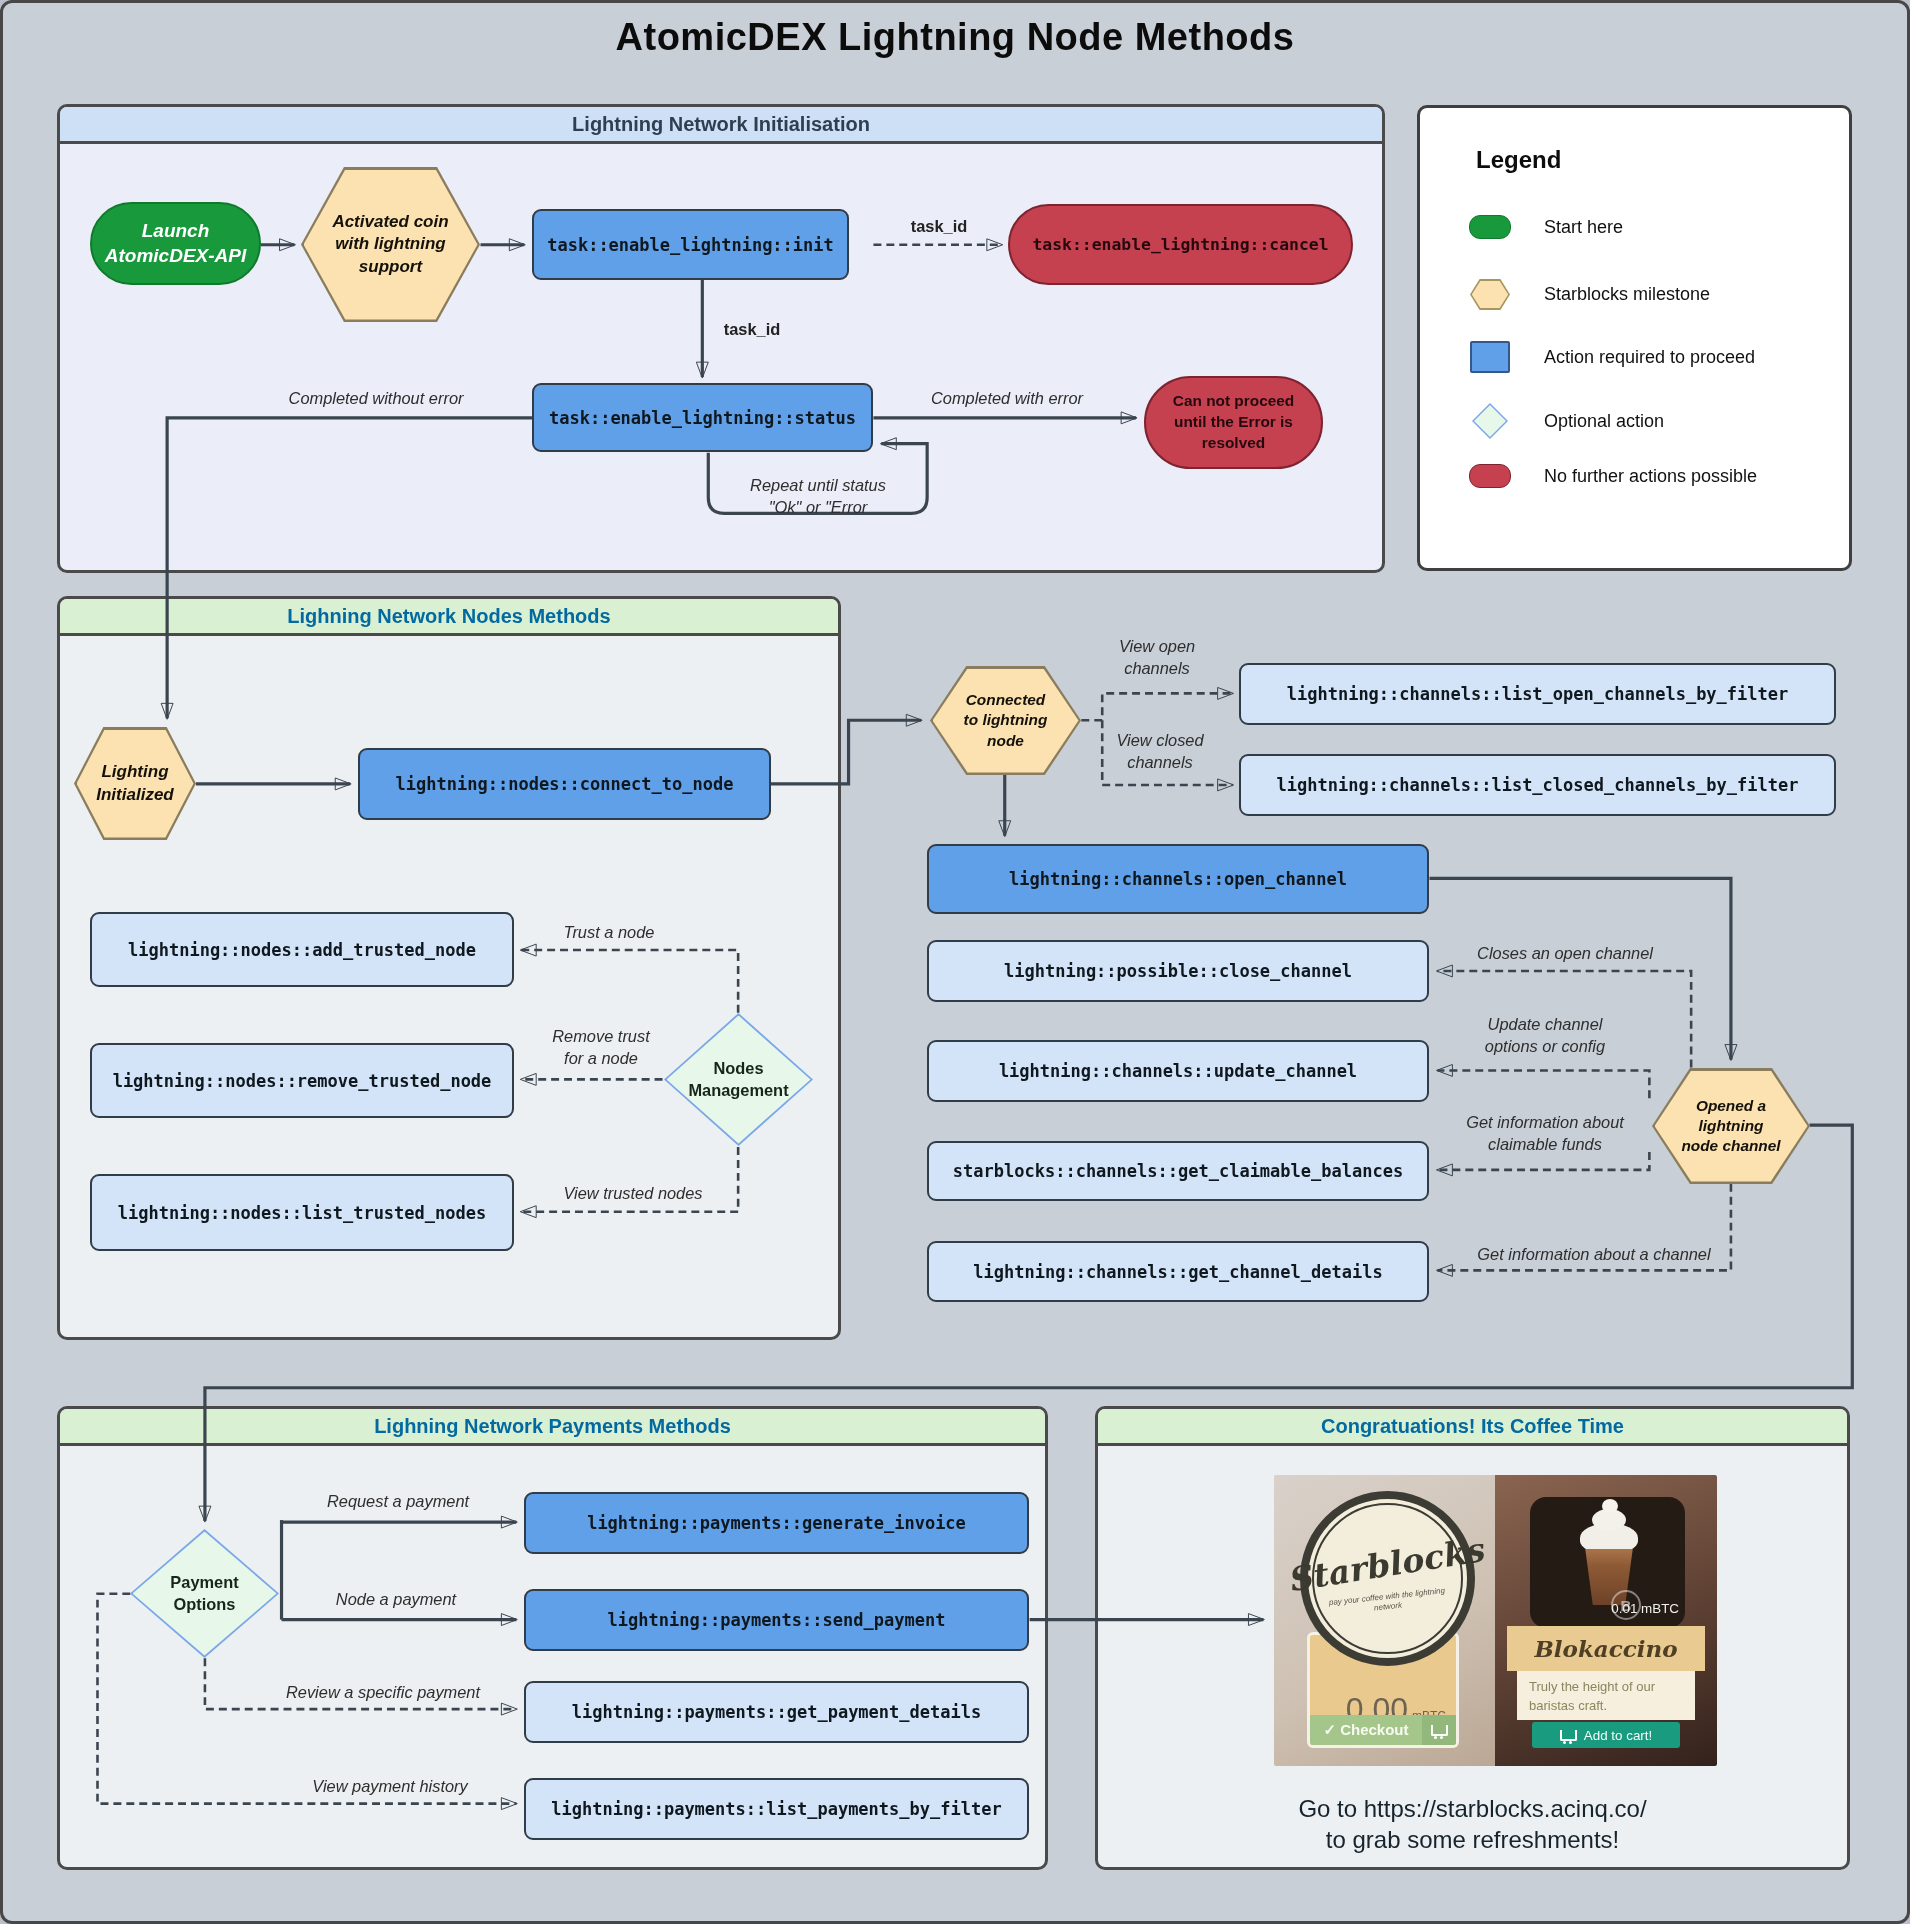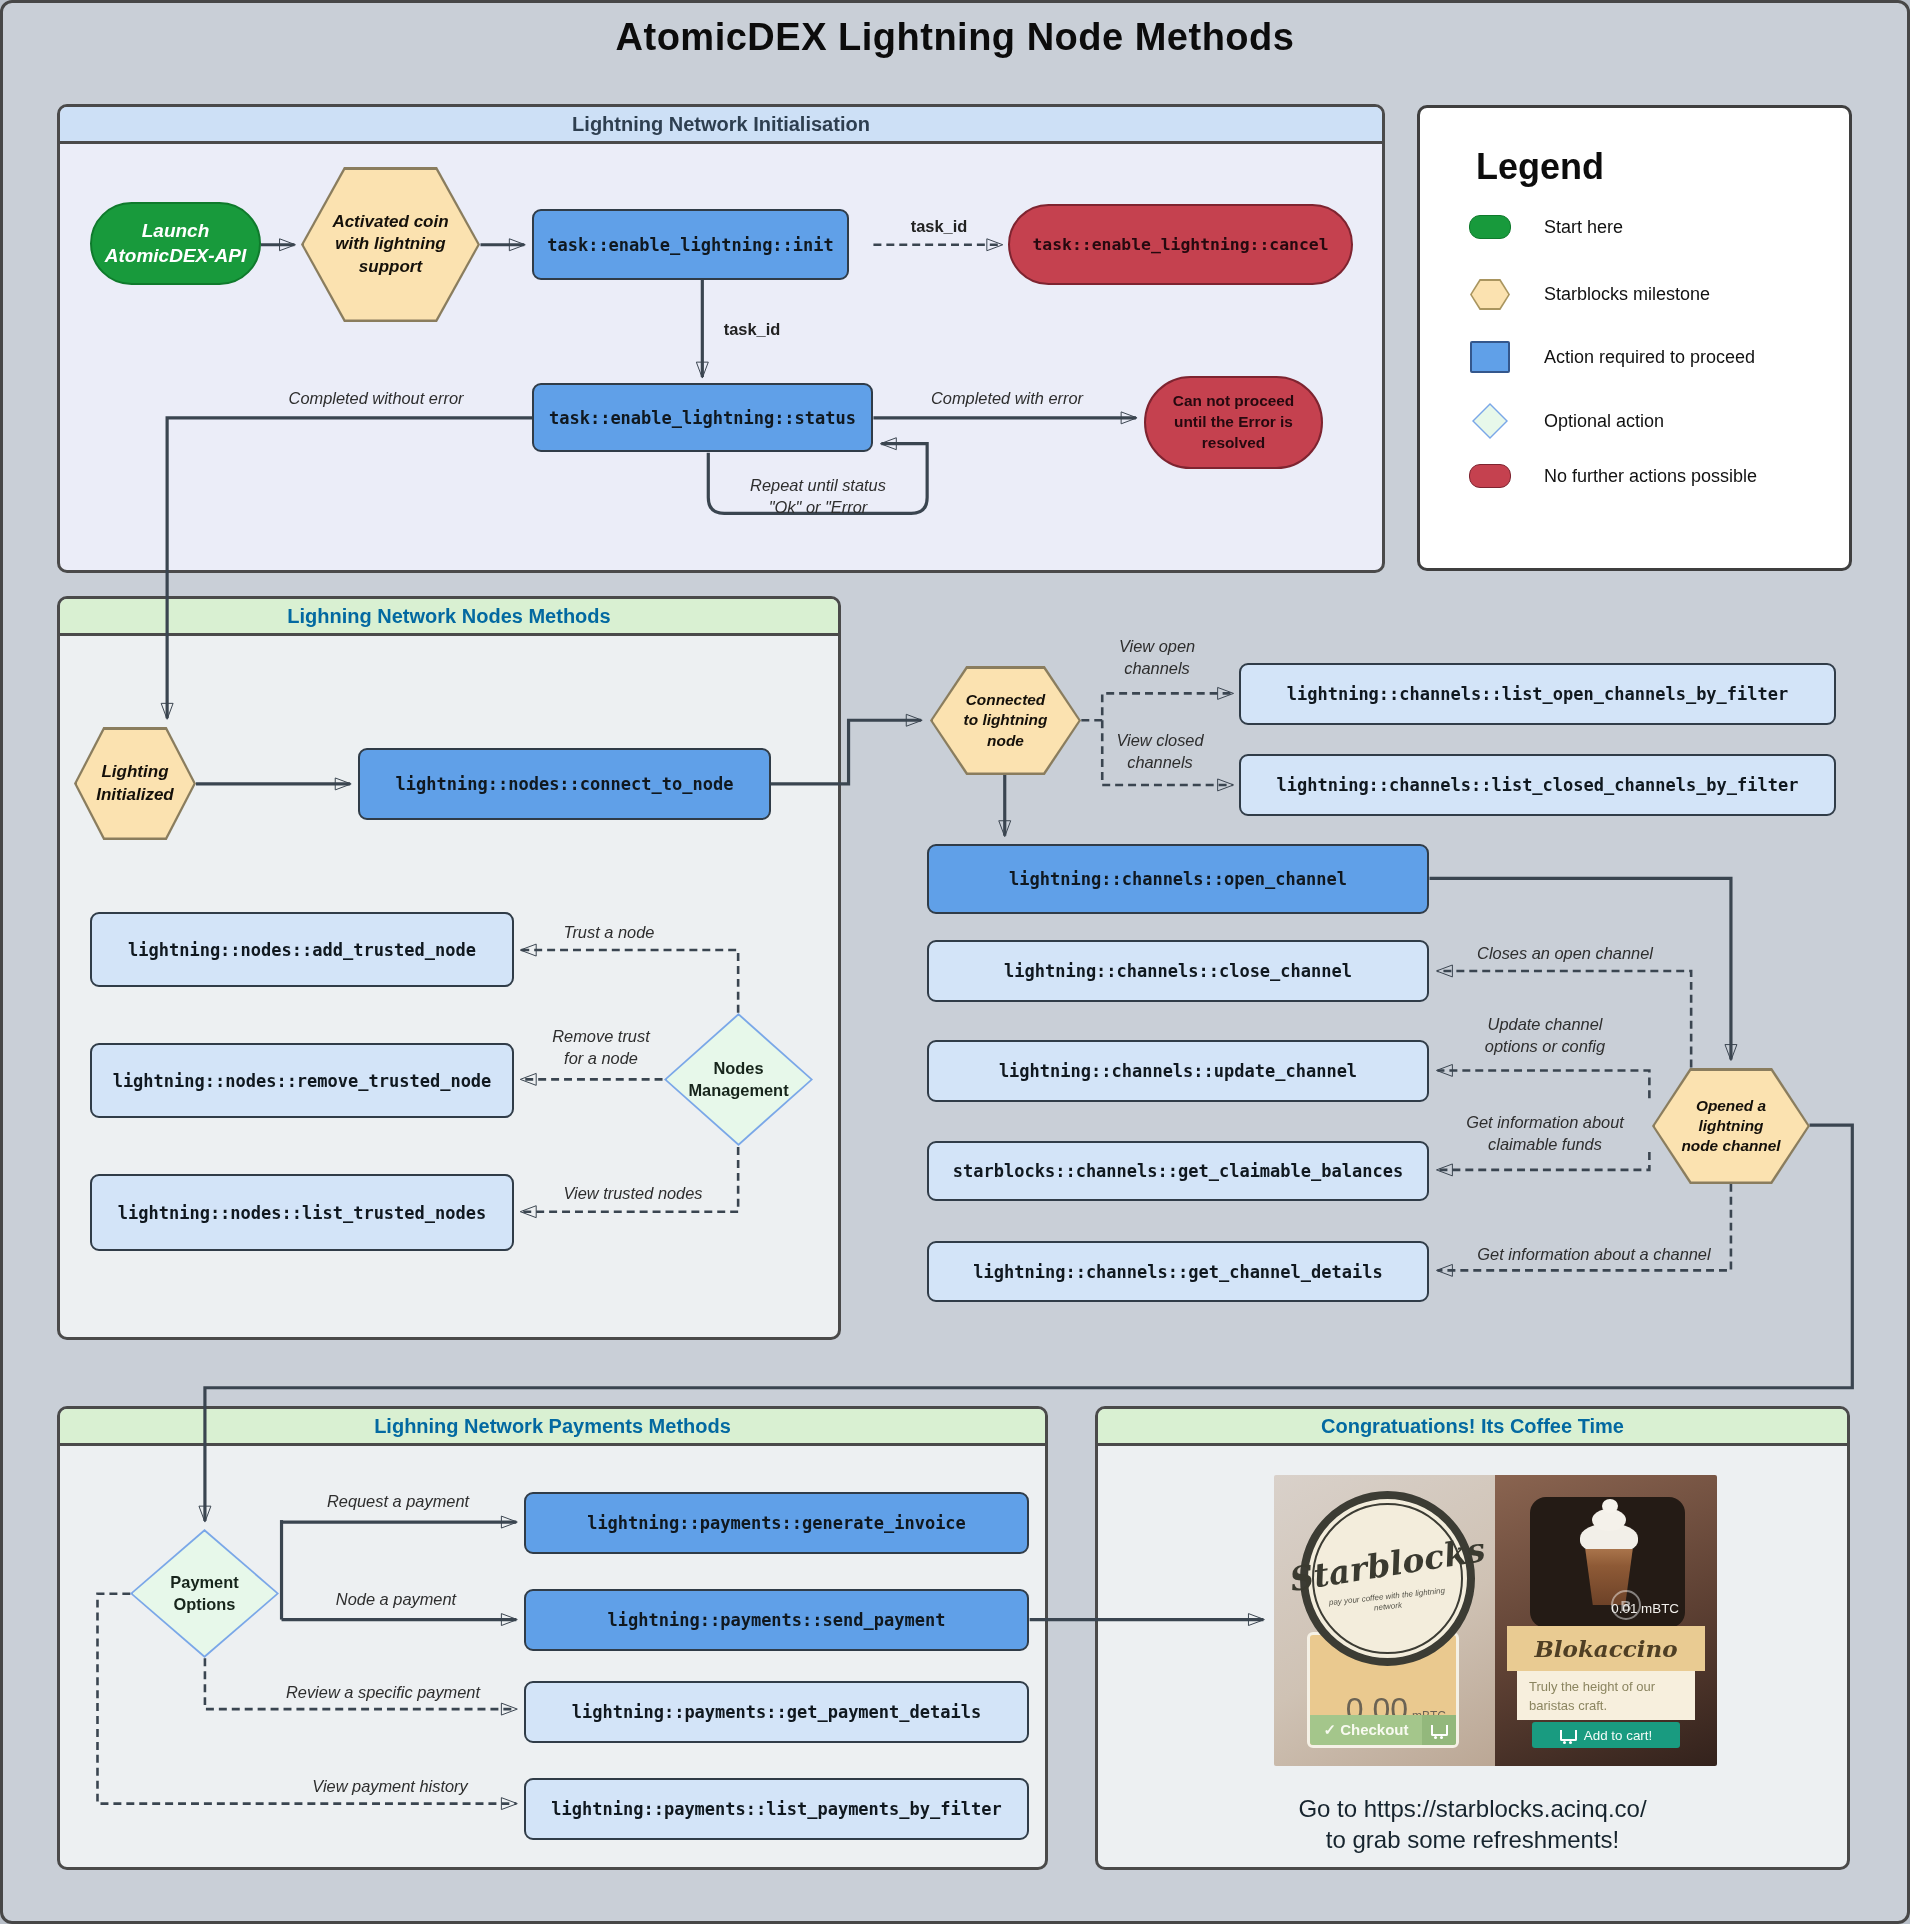--- a/index.html
+++ b/index.html
@@ -39,21 +39,21 @@
          font-weight:bold;font-size:16.4px;color:#17251b;white-space:pre-line;line-height:1.3;}
   
   .lbl{position:absolute;transform:translate(-50%,-50%);font-style:italic;font-size:16.4px;
        color:#2e2e2e;text-align:center;white-space:pre-line;line-height:1.35;}
   .lbl-b{position:absolute;transform:translate(-50%,-50%);font-weight:bold;font-size:16.4px;color:#222;}
   svg.wires{position:absolute;left:0;top:0;pointer-events:none;}
   svg.wires path{fill:none;stroke:#3a4550;}
   svg.wires path.s{stroke-width:3.2px;}
   svg.wires path.d{stroke-width:2.6px;stroke-dasharray:8 5;}
   
-  .legend-title{position:absolute;left:56px;top:38px;font-size:36px;font-weight:bold;color:#0d0d0d;}
+  .legend-title{position:absolute;left:56px;top:38px;font-size:24px;font-weight:bold;color:#0d0d0d;}
   .legend-row{position:absolute;left:46px;display:flex;align-items:center;}
   .legend-swatch{width:48px;display:flex;justify-content:center;margin-right:30px;}
   .legend-label{font-size:18px;color:#111;}
   .sw-pill{width:40px;height:22px;border-radius:11px;}
   .sw-green{background:#189a3c;border:1.5px solid #0f7a2c;}
   .sw-red{background:#c5414f;border:1.5px solid #7e2430;}
   .sw-rect{width:36px;height:28px;background:#60a0e8;border:2px solid #34578c;border-radius:2px;}
   .sw-hex-o{position:relative;width:40px;height:31px;clip-path:polygon(24% 0%,76% 0%,100% 50%,76% 100%,24% 100%,0% 50%);background:#a9955f;}
   .sw-hex-i{position:absolute;inset:1.8px;clip-path:polygon(24% 0%,76% 0%,100% 50%,76% 100%,24% 100%,0% 50%);background:#fbe2b0;}
   .sw-dia-o{position:relative;width:36px;height:36px;clip-path:polygon(50% 0%,100% 50%,50% 100%,0% 50%);background:#7aa7e8;}
@@ -299,21 +299,21 @@
 
   <div class="lbl" style="left:1157px;top:657px;">View open
 channels</div>
   <div class="lbl" style="left:1160px;top:751px;">View closed
 channels</div>
 
   <div class="node method m-light" style="left:1239px;top:663px;width:597px;height:62px;">lightning::channels::list_open_channels_by_filter</div>
   <div class="node method m-light" style="left:1239px;top:754px;width:597px;height:62px;">lightning::channels::list_closed_channels_by_filter</div>
 
   <div class="node method m-blue" style="left:927px;top:844px;width:502px;height:70px;">lightning::channels::open_channel</div>
-  <div class="node method m-light" style="left:927px;top:940px;width:502px;height:62px;">lightning::channels::close_channel</div>
+  <div class="node method m-light" style="left:927px;top:940px;width:502px;height:62px;">lightning::possible::close_channel</div>
   <div class="node method m-light" style="left:927px;top:1040px;width:502px;height:62px;">lightning::channels::update_channel</div>
   <div class="node method m-light" style="left:927px;top:1141px;width:502px;height:60px;">starblocks::channels::get_claimable_balances</div>
   <div class="node method m-light" style="left:927px;top:1241px;width:502px;height:61px;">lightning::channels::get_channel_details</div>
 
   <div class="hex-o" style="left:1652px;top:1068px;width:158px;height:116px;">
     <div class="hex-i" style="font-size:15.4px;">Opened a
 lightning
 node channel</div>
   </div>
 

